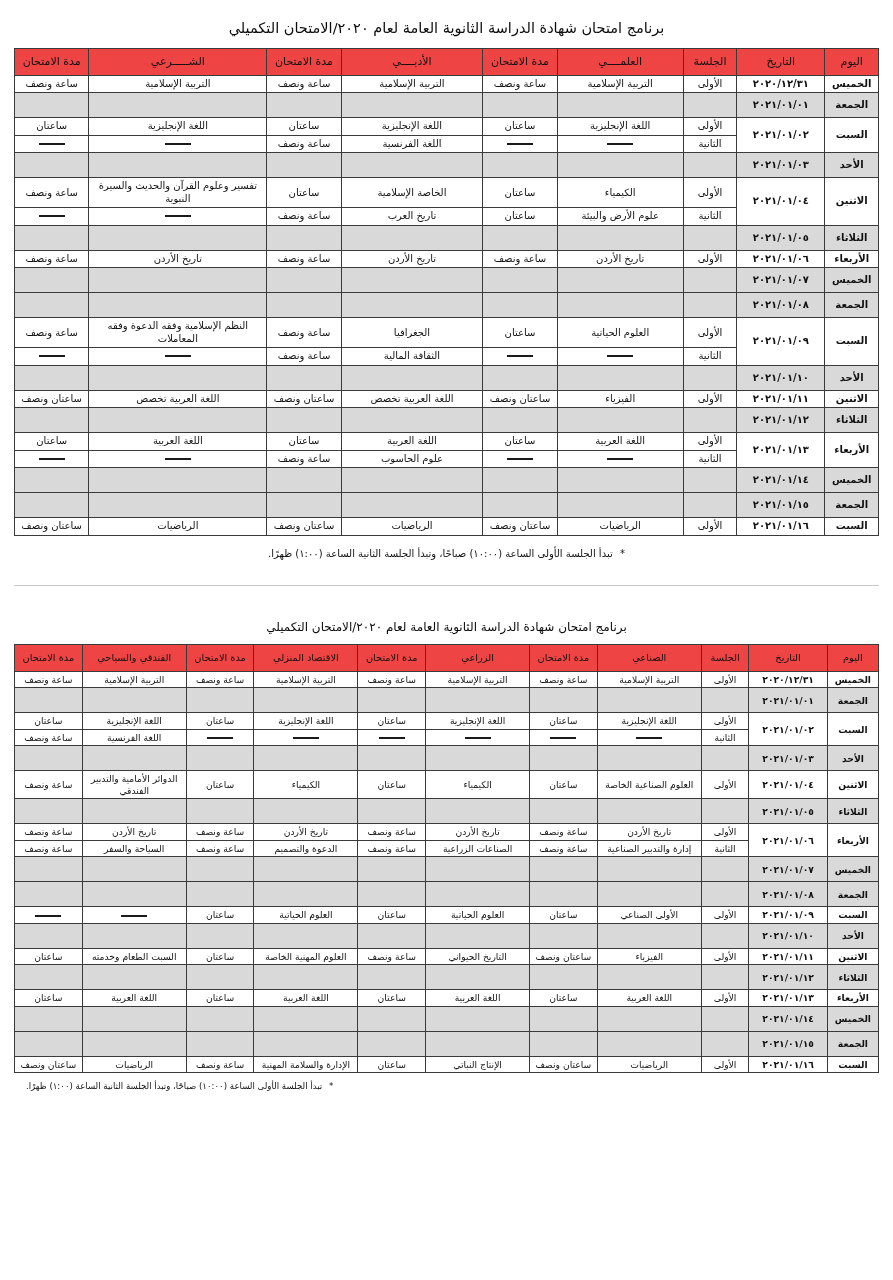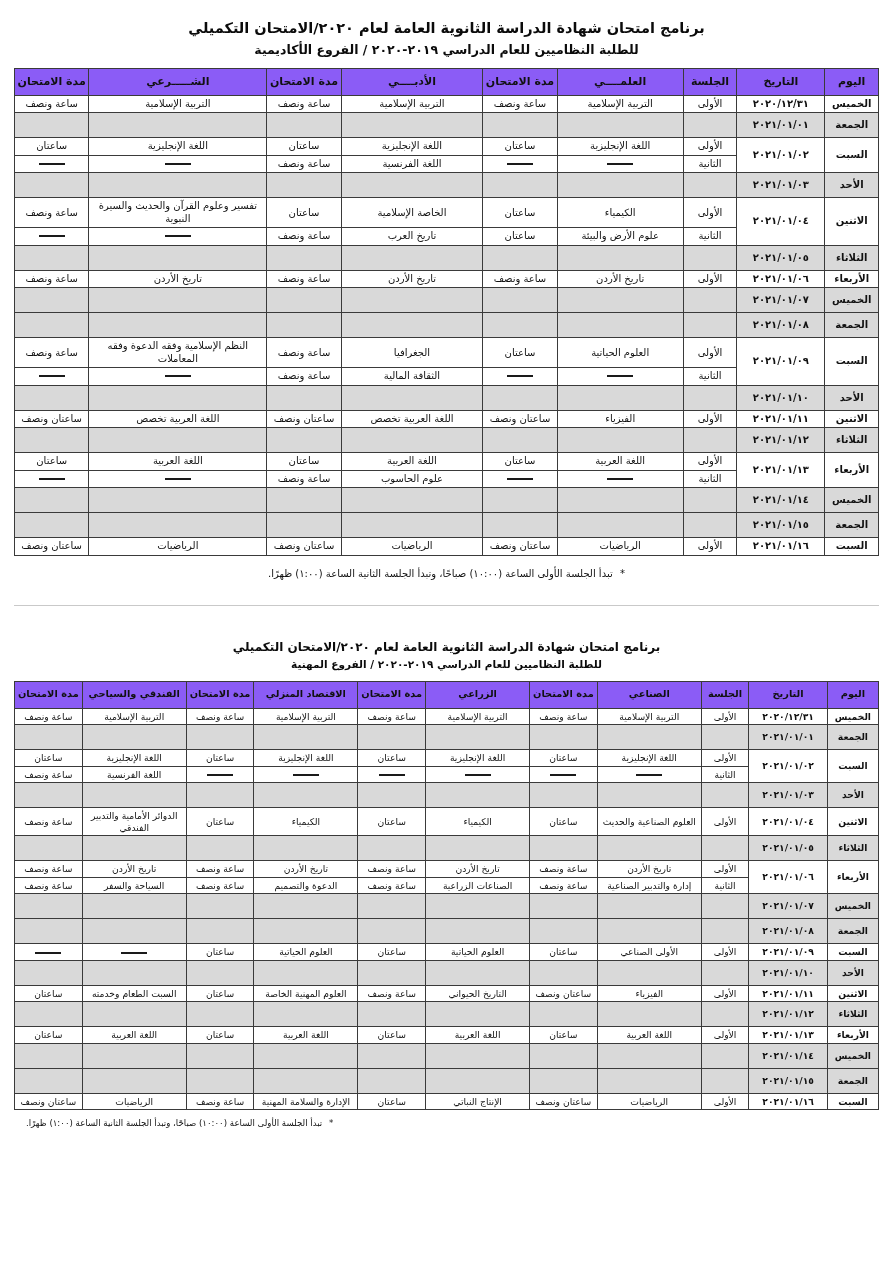--- a/index.html
+++ b/index.html
@@ -26,21 +26,21 @@
   }
   .sheet.first { padding-top: 18px; }
   .sheet.second { padding-top: 8px; }
 
   .titles {
     text-align: center;
     margin-bottom: 8px;
   }
   .title-main {
     font-size: 14.5px;
-    font-weight: bold;
+    font-weight: normal;
     letter-spacing: -0.3px;
     line-height: 1.5;
     color: #0b0b0b;
   }
   .title-sub {
     font-size: 12.5px;
     font-weight: bold;
     letter-spacing: -0.3px;
     line-height: 1.6;
     color: #0b0b0b;
@@ -60,22 +60,22 @@
     text-align: center;
     vertical-align: middle;
     padding: 2px 1px;
     font-size: 9.2px;
     line-height: 1.25;
     color: #111;
     word-wrap: break-word;
     overflow-wrap: break-word;
   }
   table.sched thead th {
-    background: #8b5cf6;
-    font-weight: bold;
+    background: #ef4444;
+    font-weight: normal;
     font-size: 9.8px;
     height: 22px;
     border-color: #3a3a3a;
   }
   .sheet.first table.sched th,
   .sheet.first table.sched td { font-size: 10px; }
   .sheet.first table.sched thead th { font-size: 11px; }
 
   td.day, td.date {
     font-weight: bold;
@@ -120,21 +120,20 @@
   .gap { height: 24px; }
 </style>
 </head>
 <body>
 
 <div class="page">
 
   <div class="sheet first">
     <div class="titles">
       <div class="title-main">برنامج امتحان شهادة الدراسة الثانوية العامة لعام ٢٠٢٠/الامتحان التكميلي</div>
-      <div class="title-sub">للطلبة النظاميين للعام الدراسي ٢٠١٩-٢٠٢٠ / الفروع الأكاديمية</div>
     </div>
     <table class="sched" id="table-academic">
       <colgroup>
         <col style="width:6.2%">
           <col style="width:10.2%">
           <col style="width:6.2%">
         <col style="width:14.6%">
           <col style="width:8.6%">
         <col style="width:16.4%">
           <col style="width:8.6%">
@@ -385,21 +384,20 @@
       <span>تبدأ الجلسة الأولى الساعة (١٠:٠٠) صباحًا، وتبدأ الجلسة الثانية الساعة (١:٠٠) ظهرًا.</span>
     </div>
     <div class="divider"></div>
   </div>
 
   <div class="gap"></div>
 
   <div class="sheet second">
     <div class="titles">
       <div class="title-main">برنامج امتحان شهادة الدراسة الثانوية العامة لعام ٢٠٢٠/الامتحان التكميلي</div>
-      <div class="title-sub">للطلبة النظاميين للعام الدراسي ٢٠١٩-٢٠٢٠ / الفروع المهنية</div>
     </div>
     <table class="sched" id="table-vocational">
       <colgroup>
         <col style="width:5.6%">
           <col style="width:8.6%">
           <col style="width:5.2%">
         <col style="width:11.4%">
           <col style="width:7.4%">
         <col style="width:11.4%">
           <col style="width:7.4%">
@@ -484,21 +482,21 @@
             <td class="sep-col"></td>
             <td></td>
             <td class="sep-col"></td>
             <td></td>
             <td></td>
           </tr>
           <tr class="exam">
             <td class="day" rowspan="1">الاثنين</td>
             <td class="date" rowspan="1">٢٠٢١/٠١/٠٤</td>
             <td>الأولى</td>
-            <td>العلوم الصناعية والحديث</td>
+            <td>العلوم الصناعية الخاصة</td>
             <td class="sep-col">ساعتان</td>
             <td>الكيمياء</td>
             <td class="sep-col">ساعتان</td>
             <td>الكيمياء</td>
             <td class="sep-col">ساعتان</td>
             <td>الدوائر الأمامية والتدبير الفندقي</td>
             <td>ساعة ونصف</td>
           </tr>
           <tr class="holiday">
             <td class="day">الثلاثاء</td>

